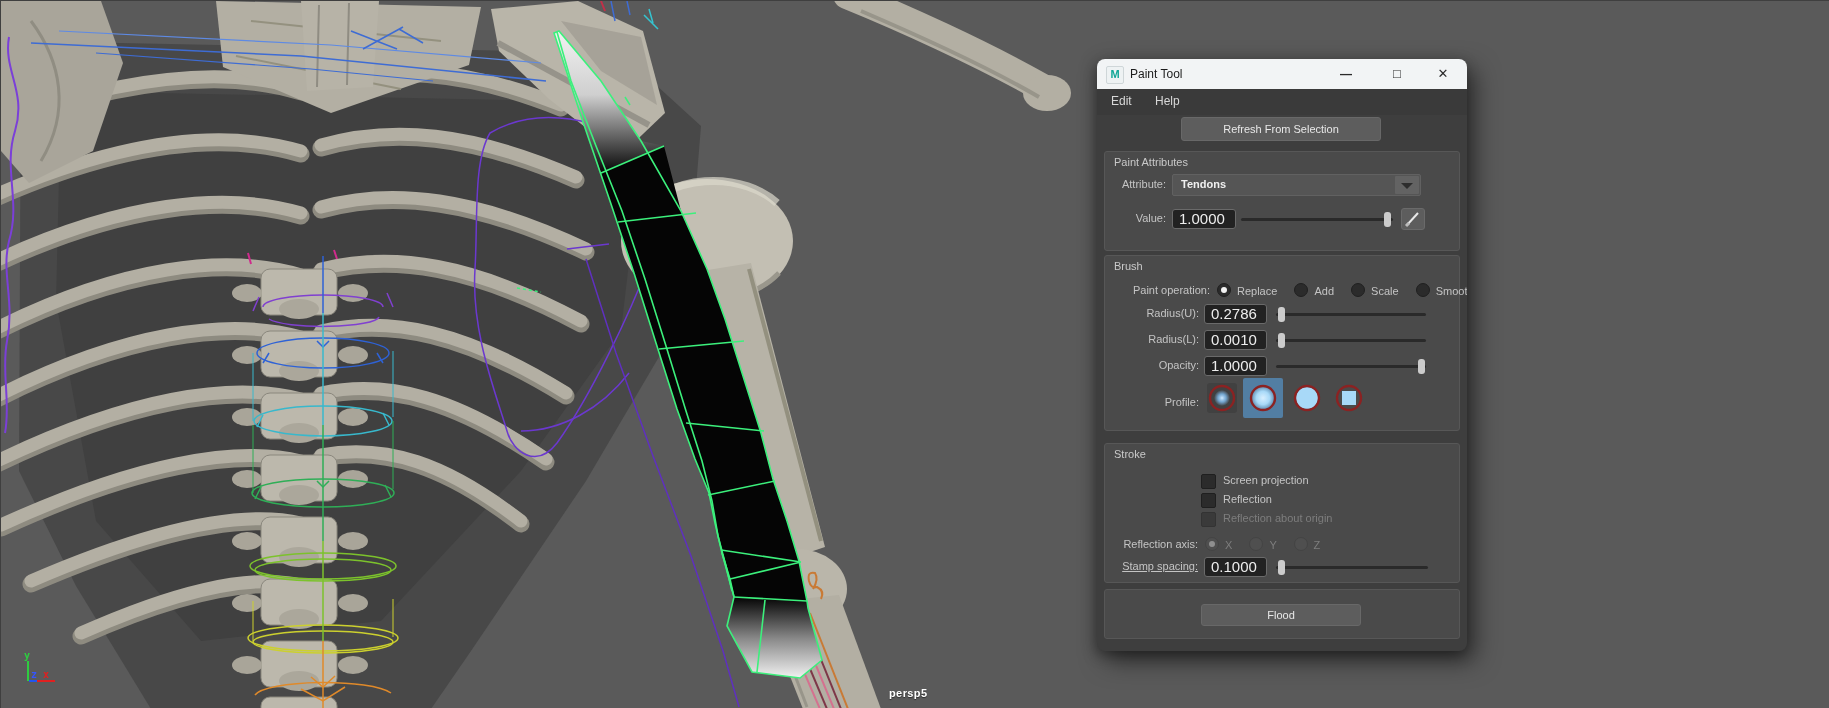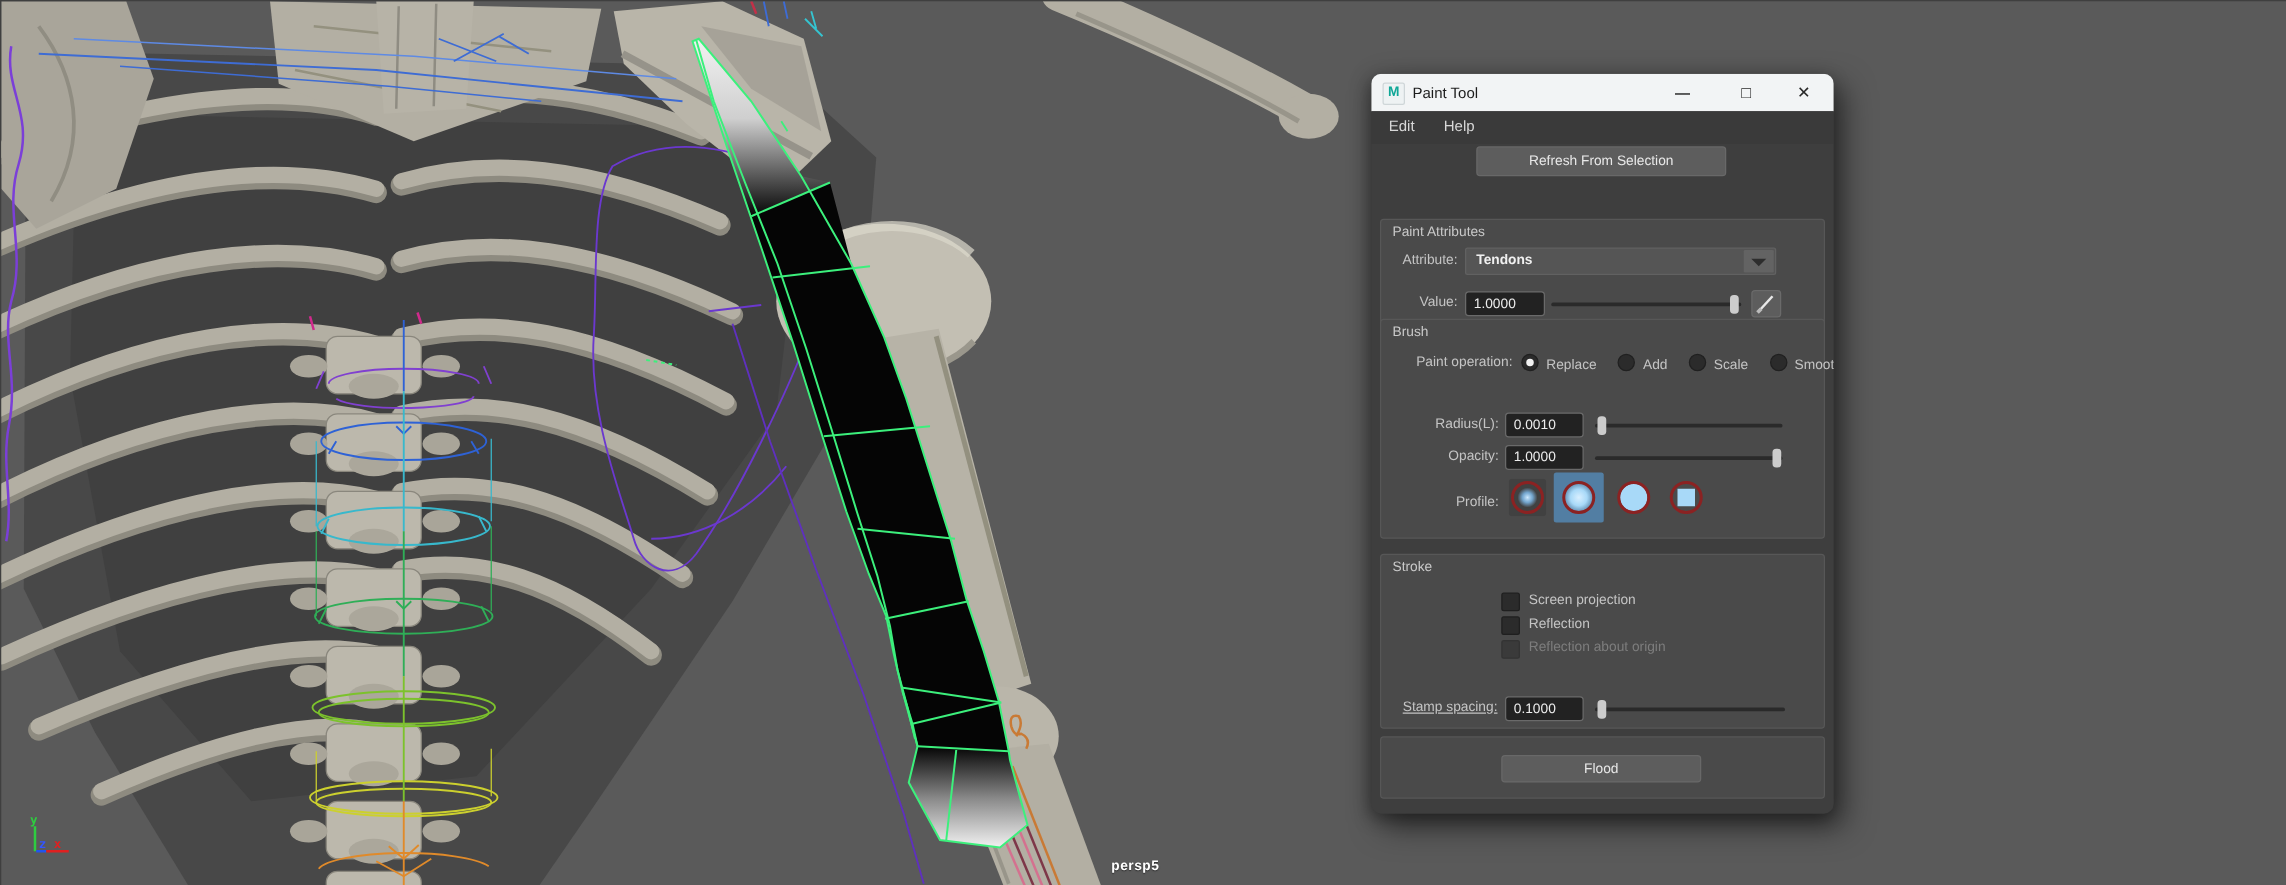--- a/index.html
+++ b/index.html
@@ -32,29 +32,29 @@
   .menu-item.edit{left:14px;} .menu-item.help{left:58px;}
 
   .btn{background:var(--button-bg,#5d5d5d);border:1px solid #686868;border-radius:3px;color:#e8e8e8;
        text-align:center;box-sizing:border-box;}
   .refresh-btn{position:absolute;left:84px;top:58px;width:200px;height:24px;line-height:22px;}
   .flood-btn{position:absolute;left:96px;top:14px;width:160px;height:22px;line-height:20px;}
 
   .group{position:absolute;left:7px;width:356px;background:var(--panel-bg,#4a4a4a);
          border:1px solid var(--panel-border,#575757);border-radius:3px;box-sizing:border-box;}
   .group-title{position:absolute;left:9px;top:4px;color:#c9c9c9;}
-  .g-pa{top:92px;height:100px;margin-top:24px;}
+  .g-pa{top:92px;height:100px;}
   .g-brush{top:196px;height:176px;}
   .g-stroke{top:384px;height:140px;}
   .g-flood{top:530px;height:50px;}
 
   .row{position:absolute;height:16px;}
   .row-label{position:absolute;left:0;top:4px;text-align:right;color:#c4c4c4;white-space:nowrap;}
   .field{position:absolute;background:var(--input-bg,#222);border:1px solid var(--input-border,#6a6a6a);
-         border-radius:3px;color:#ededed;font-size:11px;line-height:18px;padding:0 6px;height:20px;box-sizing:border-box;}
+         border-radius:3px;color:#ededed;font-size:15px;line-height:18px;padding:0 6px;height:20px;box-sizing:border-box;}
   .track{position:absolute;top:10px;height:3px;background:var(--slider-track,#2a2a2a);border-radius:2px;}
   .handle{position:absolute;top:-6px;width:7px;height:15px;background:var(--slider-handle,#ccc);border-radius:3px;}
 
   .dropdown{position:absolute;left:67px;top:0;width:249px;height:22px;background:var(--dropdown-bg,#555);
             border:1px solid #616161;border-radius:2px;box-sizing:border-box;}
   .dropdown .dd-text{position:absolute;left:8px;top:3px;font-weight:bold;color:#f0f0f0;}
   .dd-btn{position:absolute;right:1px;top:1px;width:24px;height:18px;background:var(--dropdown-btn,#636363);border-radius:1px;}
   .dd-arrow{position:absolute;left:6px;top:7px;width:0;height:0;border-left:6px solid transparent;
             border-right:6px solid transparent;border-top:6px solid #2d2d2d;}
 
@@ -333,20 +333,27 @@
       <div class="group-title">Brush</div>
       <div class="row" style="top:24px;left:0;width:356px;">
         <div class="row-label" style="width:105px;">Paint operation:</div>
         <div style="position:absolute;left:112px;top:3px;white-space:nowrap;">
           <span class="radio sel"></span><span class="r-lbl">Replace</span>
           <span class="radio" style="margin-left:14px;"></span><span class="r-lbl">Add</span>
           <span class="radio" style="margin-left:14px;"></span><span class="r-lbl">Scale</span>
           <span class="radio" style="margin-left:14px;"></span><span class="r-lbl">Smooth</span>
         </div>
       </div>
+      <div class="row" style="top:47px;left:0;width:356px;">
+        <div class="row-label" style="width:94px;">Radius(U):</div>
+        <div class="field" style="left:99px;top:1px;width:63px;">0.2786</div>
+        <div class="track" style="left:171px;width:150px;">
+          <div class="handle" style="left: calc(4% - 4px);"></div>
+        </div>
+      </div>
       <div class="row" style="top:73px;left:0;width:356px;">
         <div class="row-label" style="width:94px;">Radius(L):</div>
         <div class="field" style="left:99px;top:1px;width:63px;">0.0010</div>
         <div class="track" style="left:171px;width:150px;">
           <div class="handle" style="left: calc(4% - 4px);"></div>
         </div>
       </div>
       <div class="row" style="top:99px;left:0;width:356px;">
         <div class="row-label" style="width:94px;">Opacity:</div>
         <div class="field" style="left:99px;top:1px;width:63px;">1.0000</div>
@@ -406,20 +413,28 @@
         <span class="cb-lbl">Screen projection</span>
       </div>
       <div class="row" style="top:49px;left:96px;width:260px;height:16px;">
         <span class="checkbox"></span>
         <span class="cb-lbl">Reflection</span>
       </div>
       <div class="row" style="top:68px;left:96px;width:260px;height:16px;">
         <span class="checkbox dis"></span>
         <span class="cb-lbl dim">Reflection about origin</span>
       </div>
+      <div class="row" style="top:90px;left:0;width:356px;">
+        <div class="row-label" style="width:93px;">Reflection axis:</div>
+        <div style="position:absolute;left:100px;top:3px;white-space:nowrap;">
+          <span class="radio dis sel"></span><span class="r-lbl dim">X</span>
+          <span class="radio dis" style="margin-left:14px;"></span><span class="r-lbl dim">Y</span>
+          <span class="radio dis" style="margin-left:14px;"></span><span class="r-lbl dim">Z</span>
+        </div>
+      </div>
       <div class="row" style="top:112px;left:0;width:356px;">
         <div class="row-label" style="width:93px;text-decoration:underline;">Stamp spacing:</div>
         <div class="field" style="left:99px;top:1px;width:63px;">0.1000</div>
         <div class="track" style="left:171px;width:152px;">
           <div class="handle" style="left: calc(4% - 4px);"></div>
         </div>
       </div>
     </div>
 
     <div class="group g-flood">

